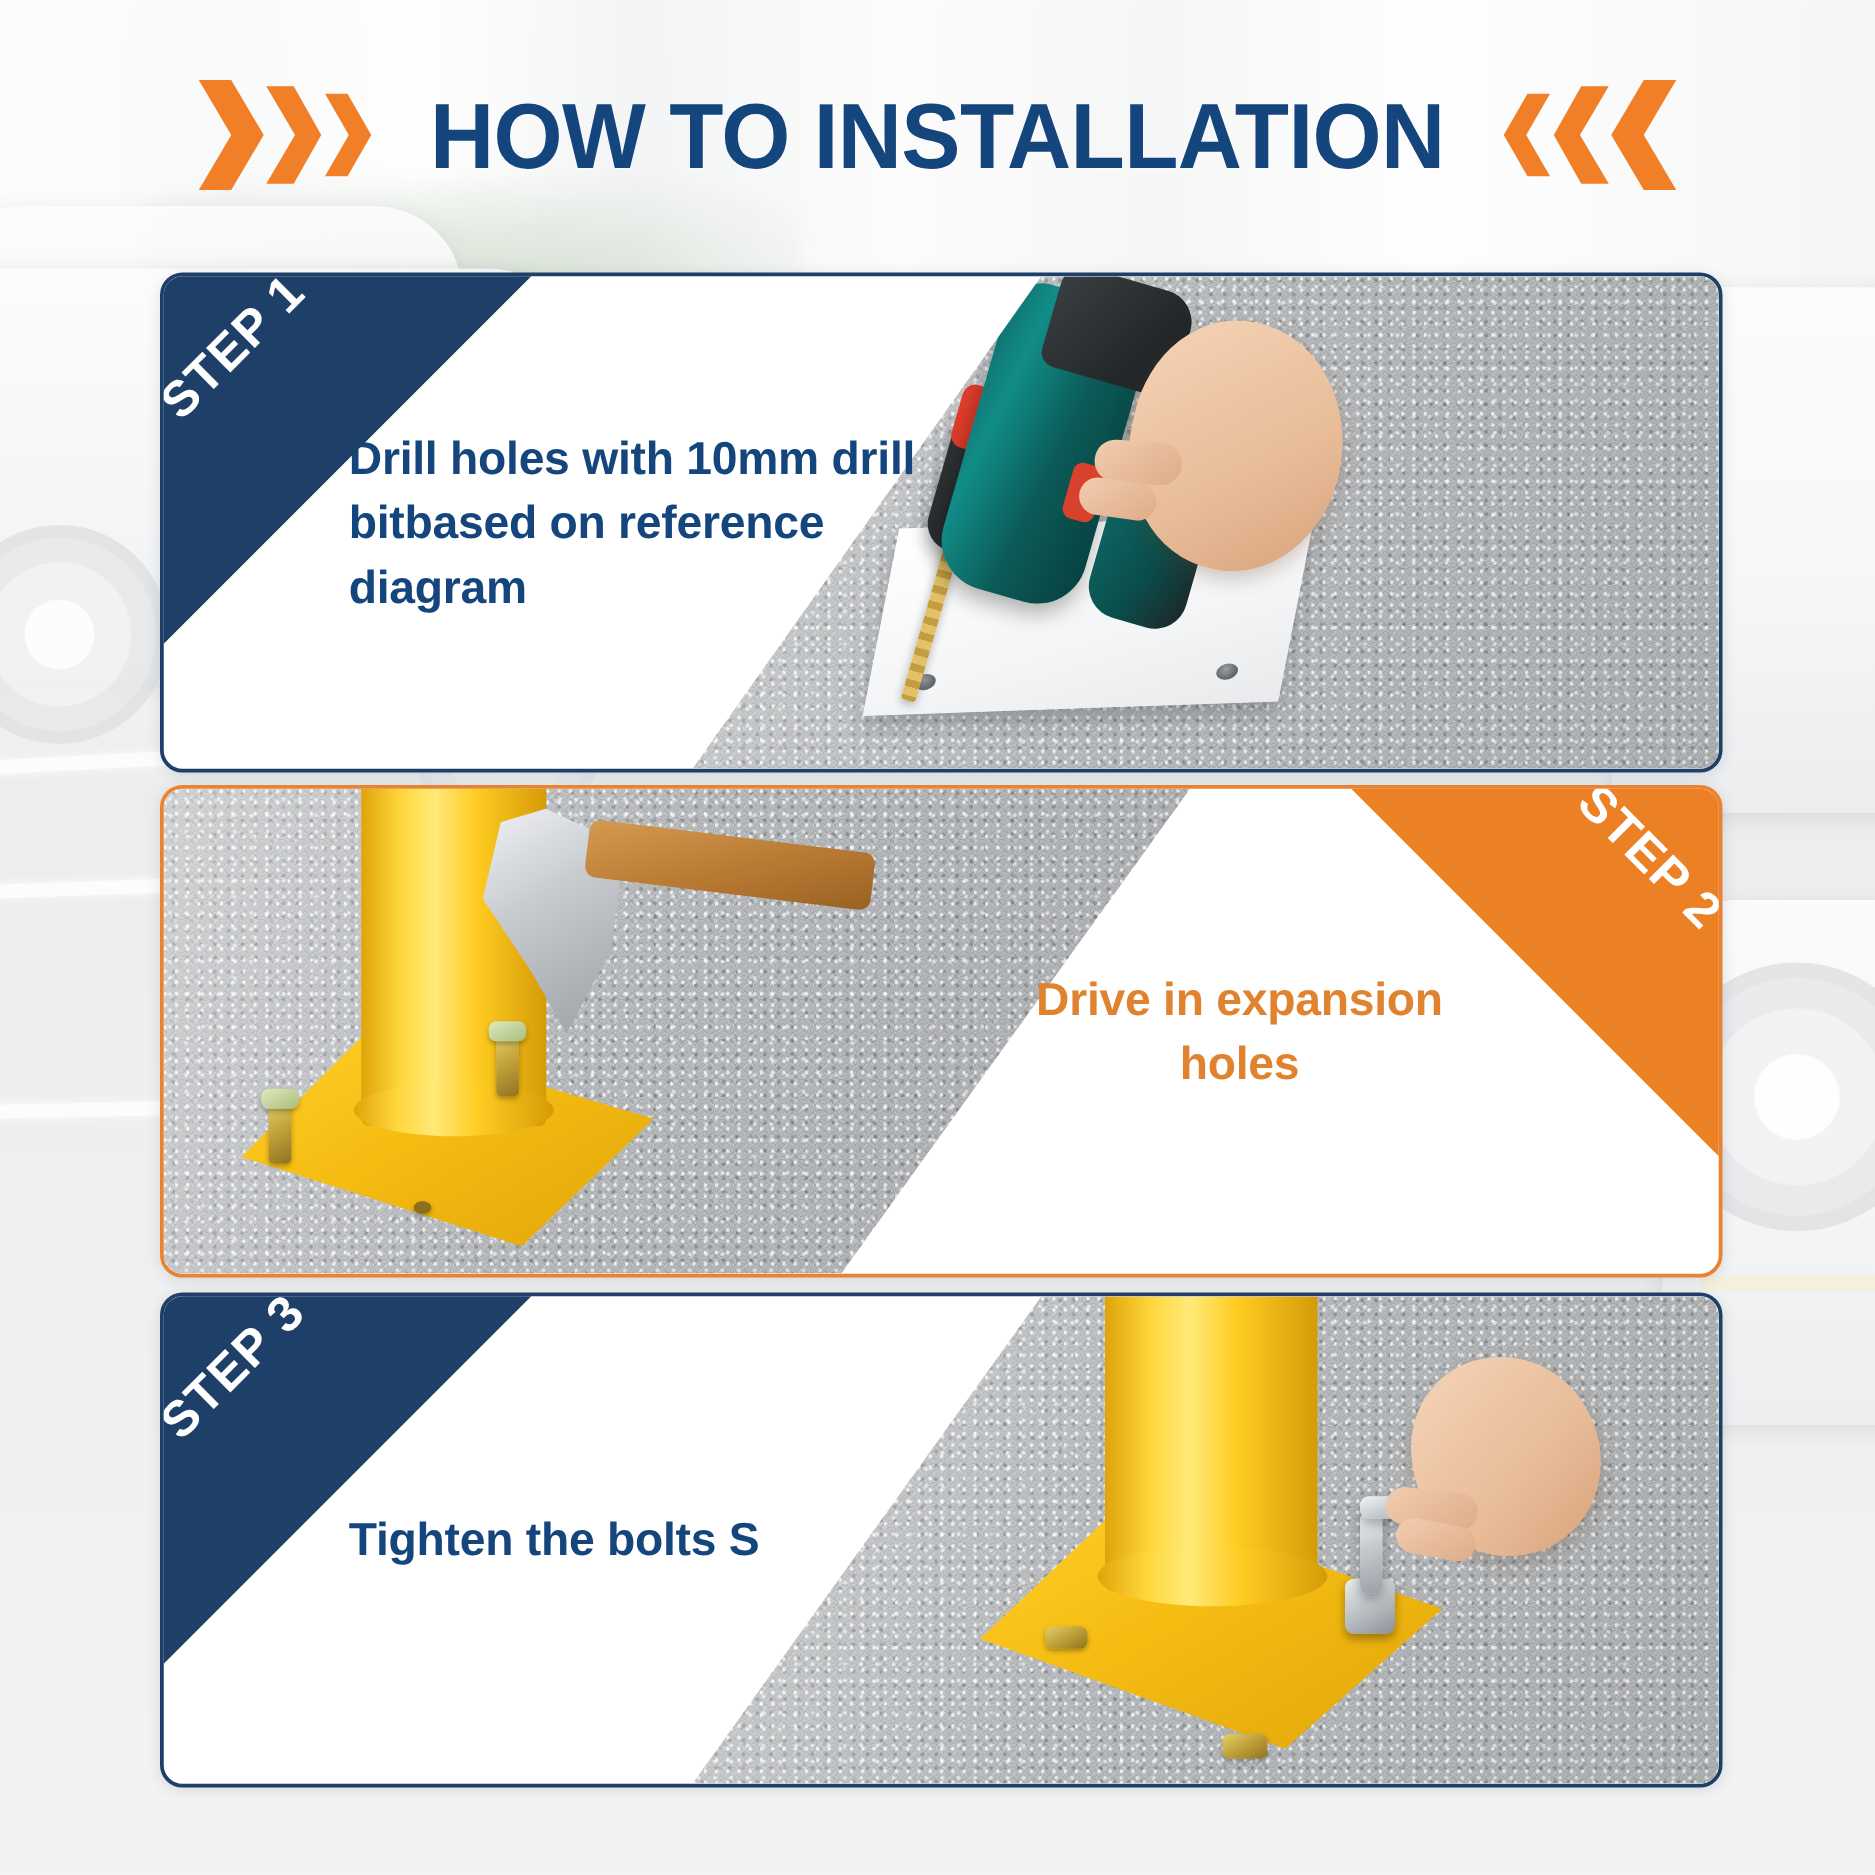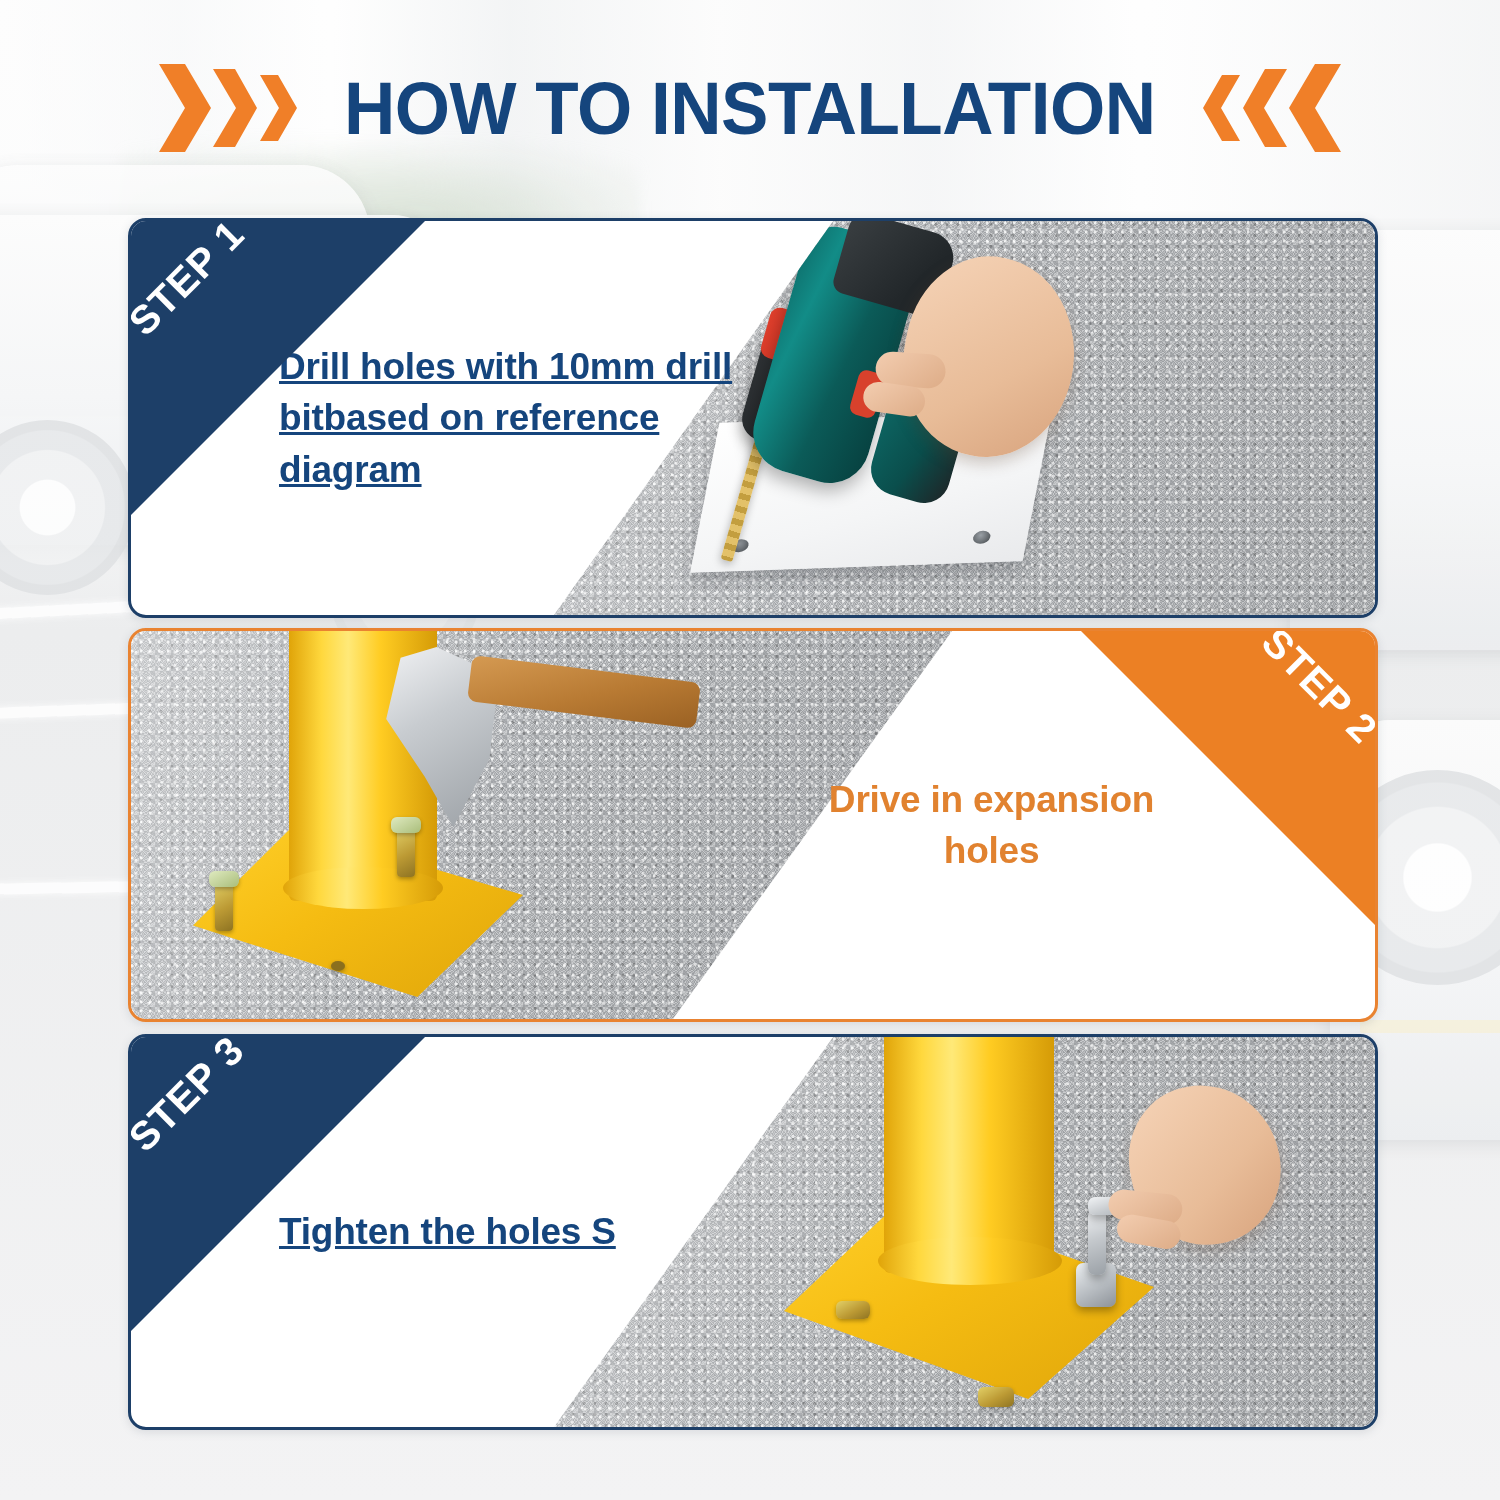--- a/index.html
+++ b/index.html
@@ -167,21 +167,21 @@
   .content.left  { left: 0;  width: 58%; justify-content: flex-start; padding-left: 148px; box-sizing: border-box; }
   .content.right { right: 0; width: 52%; justify-content: center; padding-right: 120px; box-sizing: border-box;}
 
   .step-text {
     font-family: "Liberation Sans", sans-serif;
     font-weight: 700;
     font-size: 37px;
     line-height: 1.38;
     letter-spacing: -0.2px;
   }
-  .step-text.navy   { color: #15457d; text-align: left; max-width: 470px; text-decoration: underline;}
+  .step-text.navy   { color: #15457d; text-align: left; max-width: 470px;}
   .step-text.orange { color: #e1822f; text-align: center; max-width: 420px;}
 
   
   .corner {
     position: absolute;
     width: 300px; height: 300px;
     pointer-events: none;
   }
   .corner .tri {
     position: absolute;
@@ -482,21 +482,21 @@
         <div class="wrench" style="left:534px; top:172px; width:18px; height:66px;"></div>
         <div class="wrench" style="left:534px; top:160px; width:74px; height:18px;"></div>
 
         <div class="hand" style="left:576px; top:48px; width:150px; height:160px; transform:rotate(-10deg);">
           <div class="finger" style="left:-28px; top:96px; width:74px; height:30px; transform:rotate(16deg);"></div>
           <div class="finger" style="left:-24px; top:122px; width:64px; height:28px; transform:rotate(20deg);"></div>
         </div>
       </div>
 
       <div class="content left">
-        <div class="step-text navy">Tighten the holes S</div>
+        <div class="step-text navy">Tighten the bolts S</div>
       </div>
 
       <div class="corner tl">
         <div class="tri"></div>
         <div class="label">STEP 3</div>
       </div>
 
     </div>
   </div>
 

